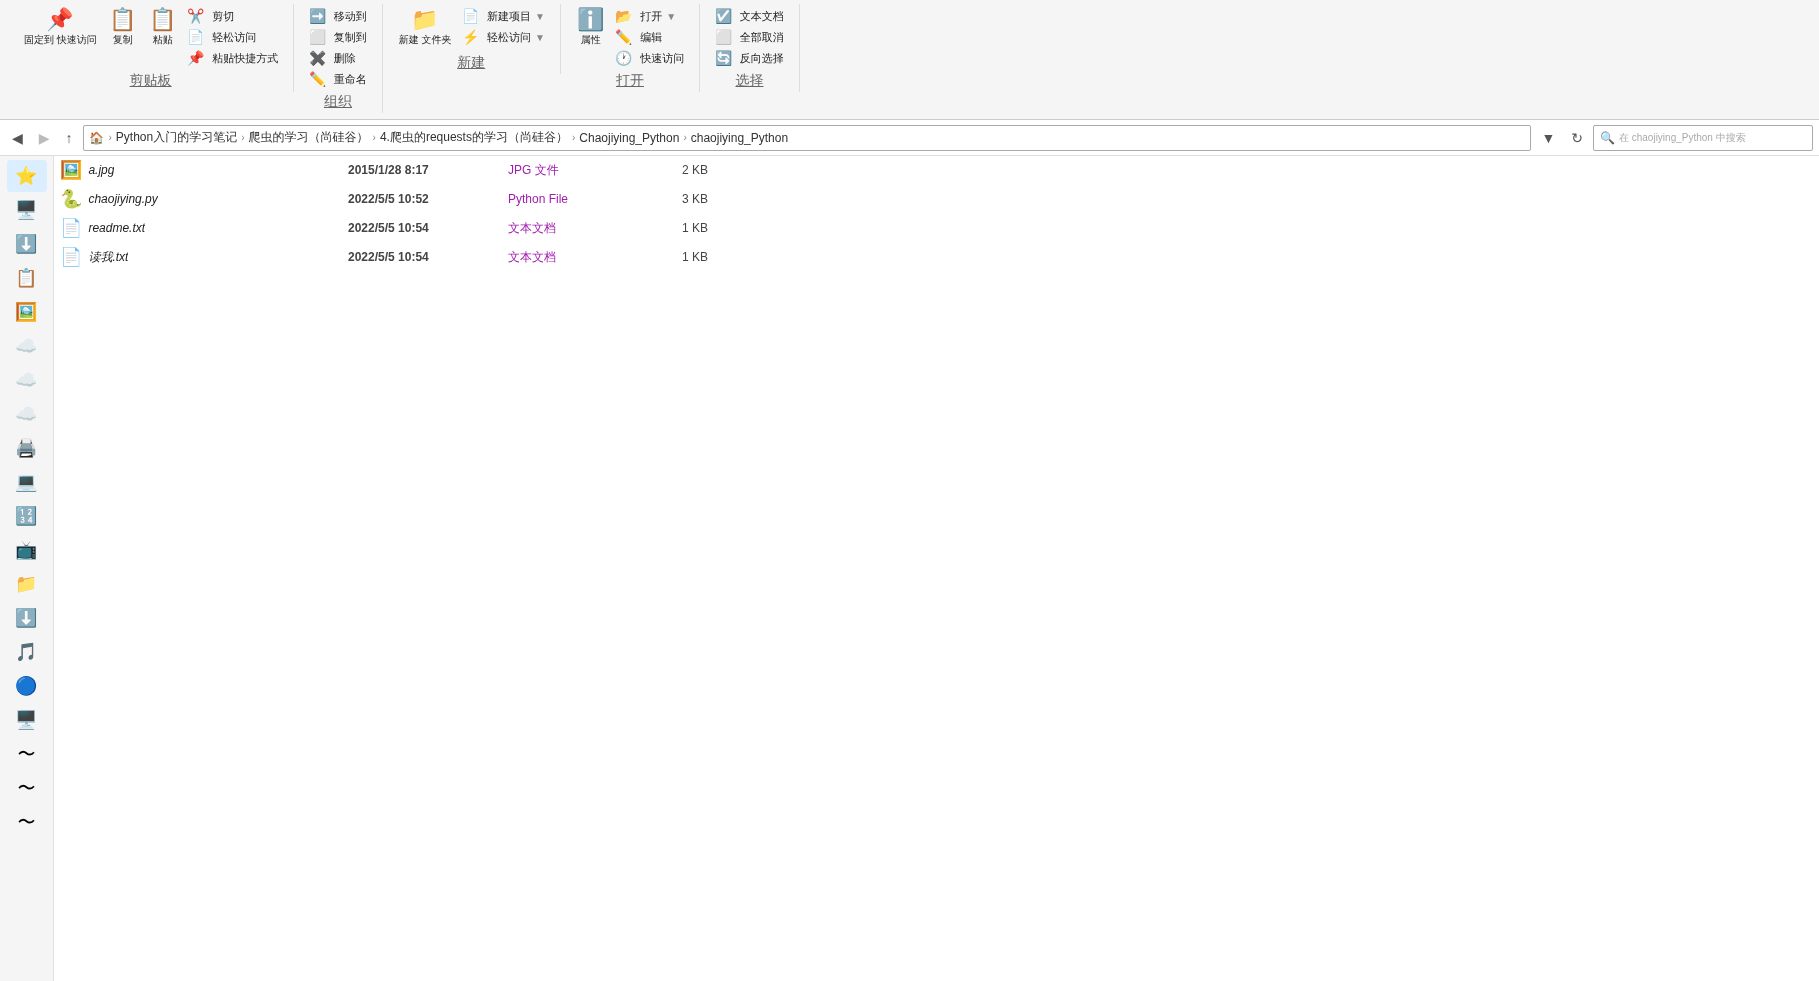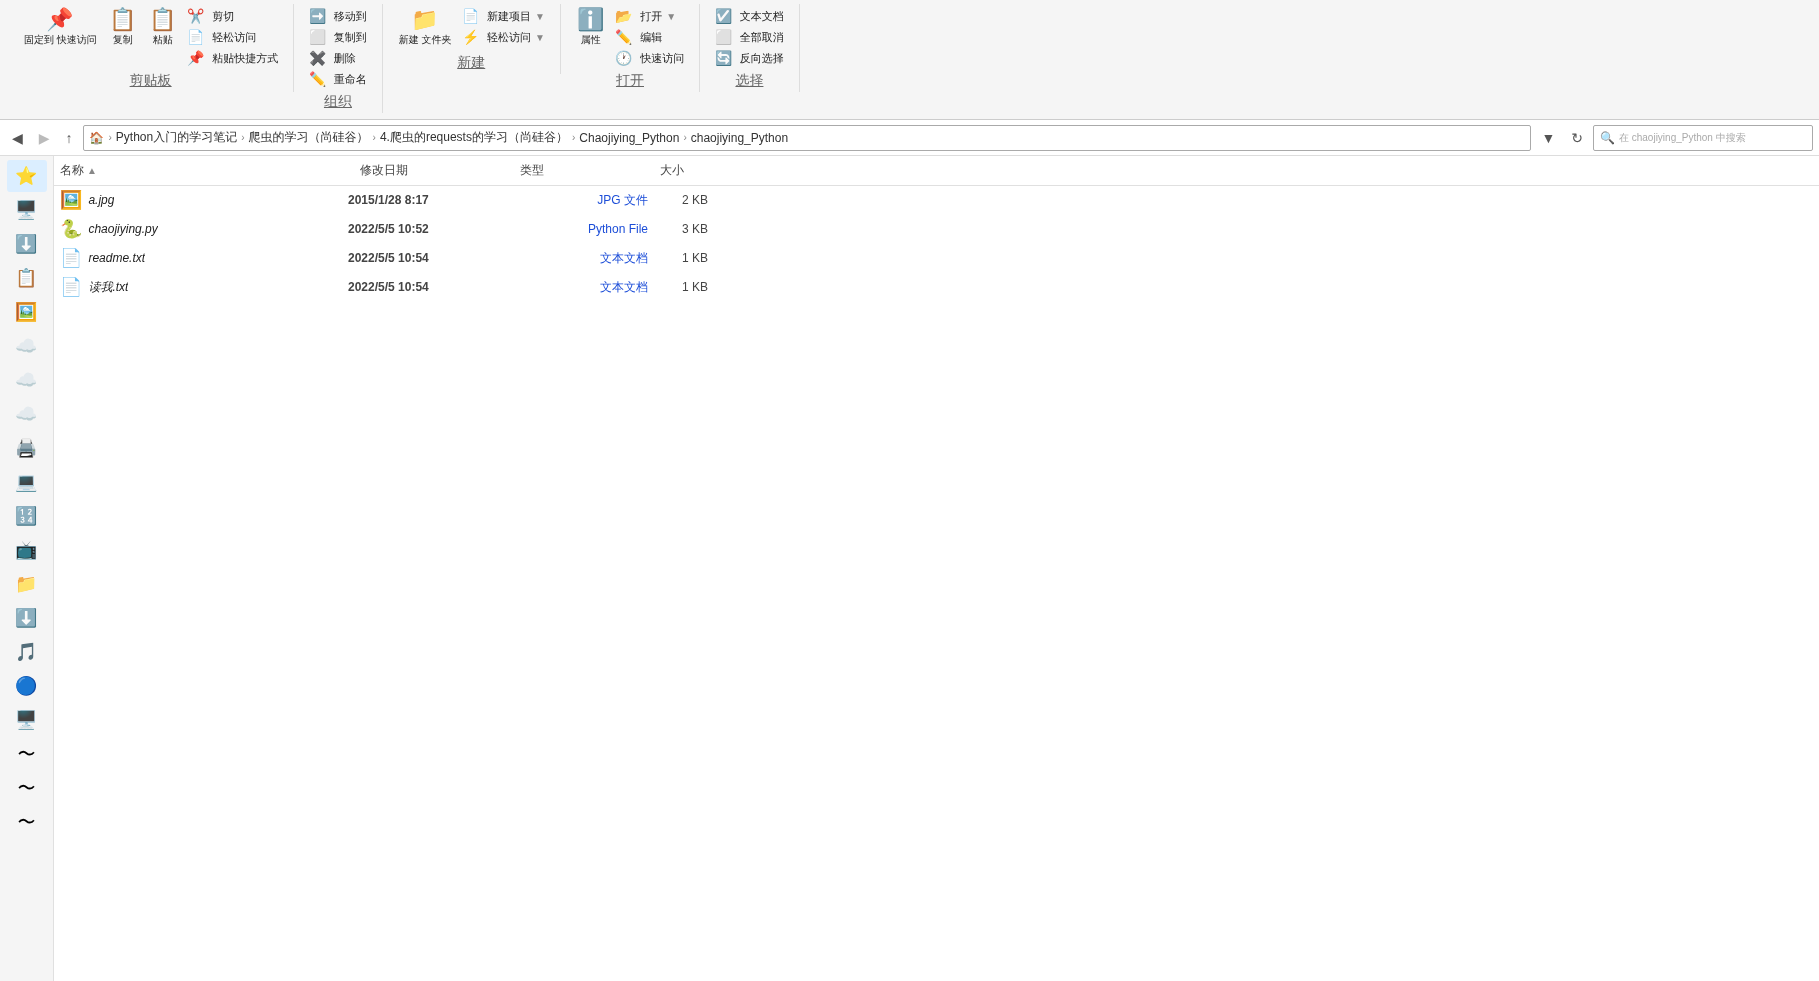--- a/index.html
+++ b/index.html
@@ -271,22 +271,21 @@
 
     .file-date-cell {
       width: 160px;
       color: #444;
       white-space: nowrap;
       font-weight: bold;
     }
 
     .file-type-cell {
       width: 140px;
-      color: #1d4ed8;
-      text-align: right;
+      color: #a21caf;
     }
 
     .file-size-cell {
       width: 80px;
       color: #444;
       text-align: right;
       padding-right: 20px;
     }
 
     .ribbon-section {
@@ -504,35 +503,20 @@
       <div class="sidebar-item">🎵</div>
       <div class="sidebar-item" style="color:#0078d7;">🔵</div>
       <div class="sidebar-item">🖥️</div>
       <div class="sidebar-item">〜</div>
       <div class="sidebar-item">〜</div>
       <div class="sidebar-item">〜</div>
     </div>
 
     <div class="file-area">
 
-      <div class="col-headers">
-        <div class="col-header col-name">
-          <span>名称</span>
-          <span class="sort-arrow">▲</span>
-        </div>
-        <div class="col-header col-date">
-          <span>修改日期</span>
-        </div>
-        <div class="col-header col-type">
-          <span>类型</span>
-        </div>
-        <div class="col-header col-size">
-          <span>大小</span>
-        </div>
-      </div>
 
       <div class="file-list">
 
       <div class="file-row">
     <div class="file-name-cell">
       <span class="file-icon">🖼️</span>
       <span class="file-name-text">a.jpg</span>
     </div>
     <div class="file-date-cell">2015/1/28 8:17</div>
     <div class="file-type-cell">JPG 文件</div>

